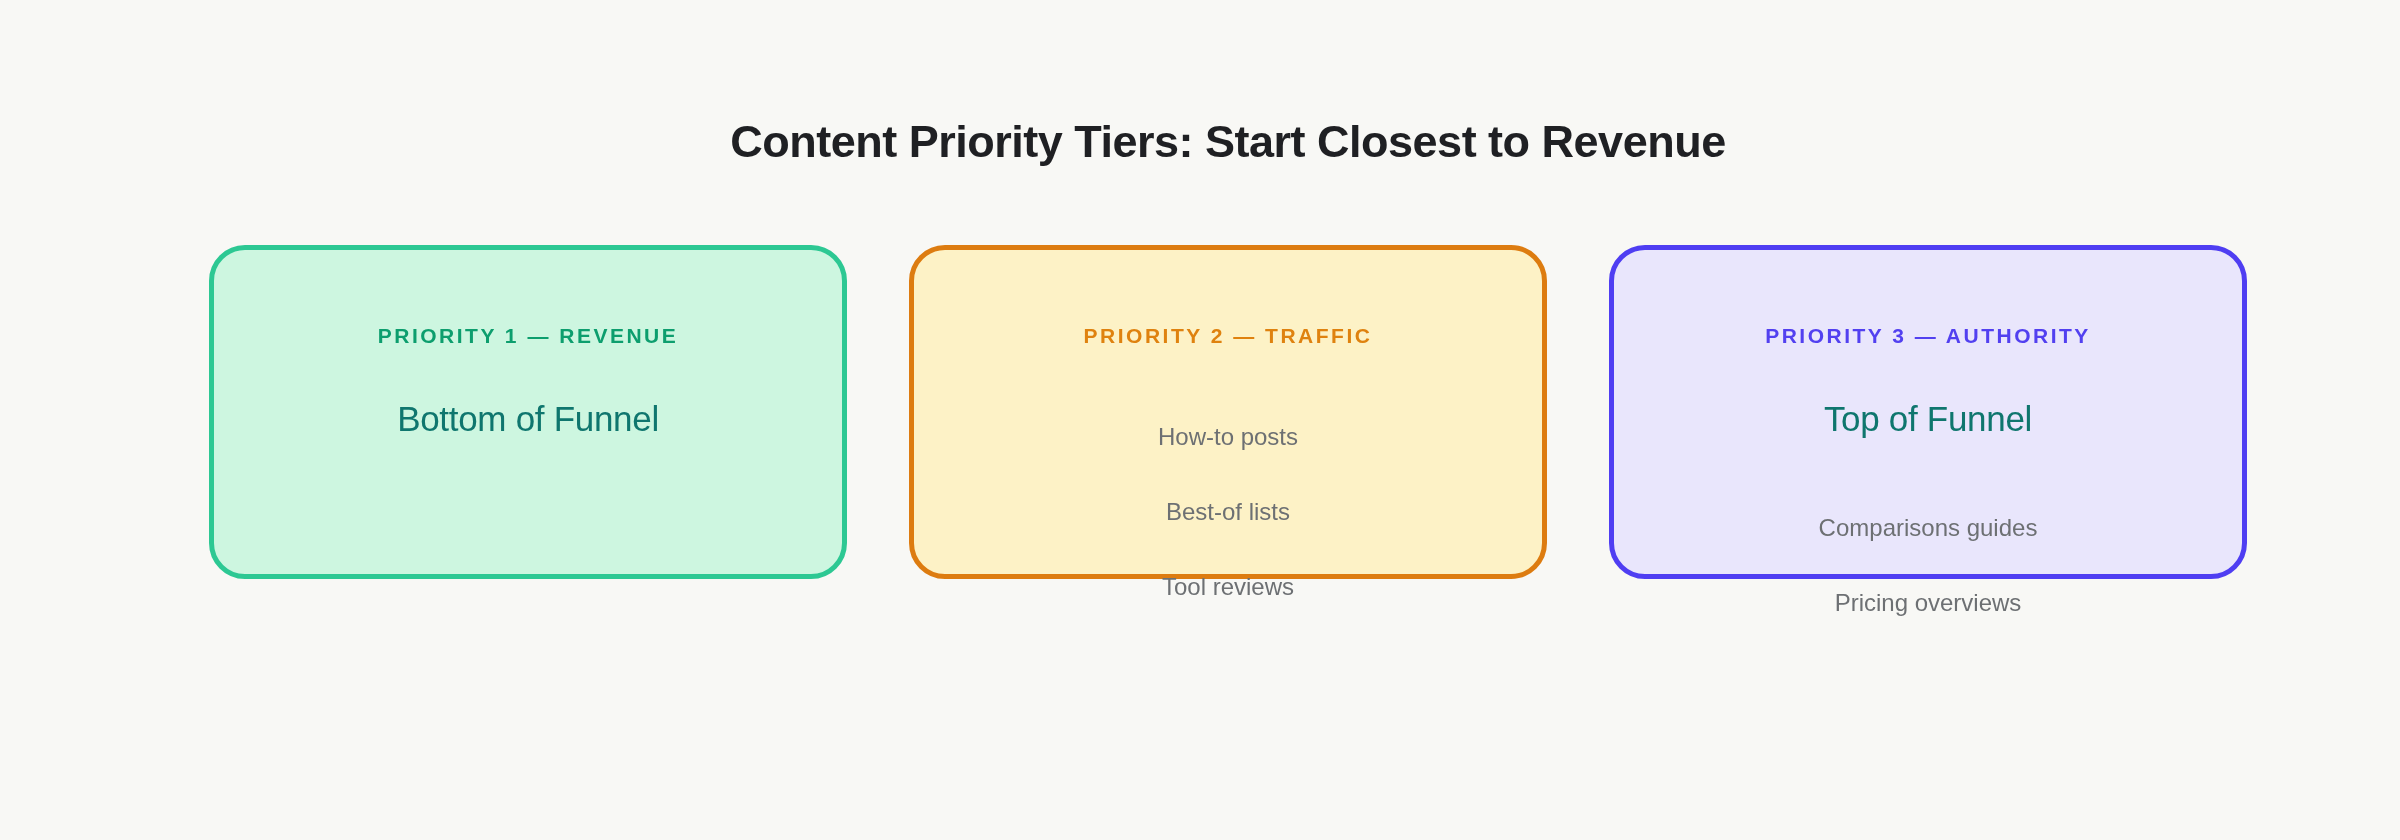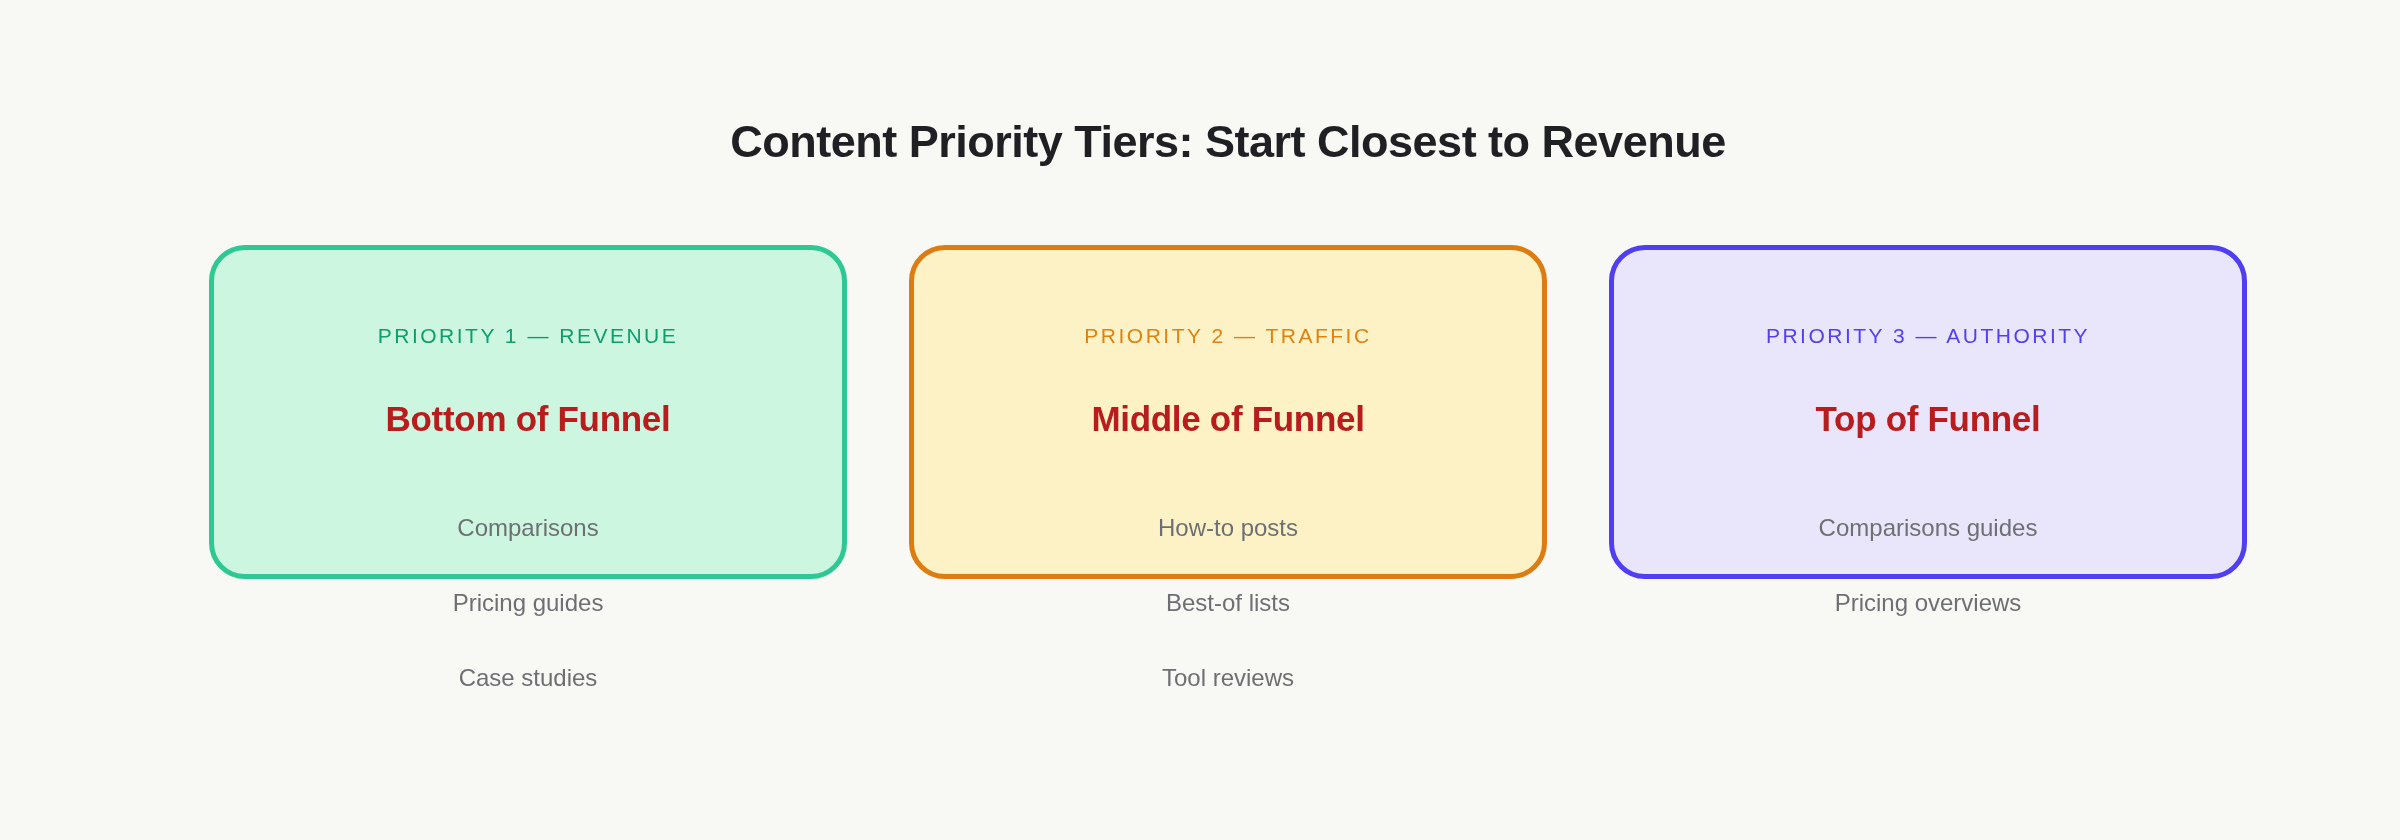--- a/index.html
+++ b/index.html
@@ -33,29 +33,29 @@
     border: 5px solid;
     border-radius: 36px;
     display: flex;
     flex-direction: column;
     align-items: center;
     text-align: center;
     padding-top: 54px;
   }
   .tier-label {
     font-size: 21px;
-    font-weight: 400;
+    font-weight: 700;
     letter-spacing: 2.5px;
     text-transform: uppercase;
   }
   .tier-heading {
     margin-top: 19px;
     font-size: 35px;
-    font-weight: 700;
-    color: #b91c1c;
+    font-weight: 400;
+    color: #0f766e;
     letter-spacing: -0.3px;
   }
   .tier-items {
     margin-top: 15px;
   }
   .tier-item {
     font-size: 24px;
     line-height: 43px;
     color: #6d7073;
   }
@@ -63,30 +63,24 @@
 </head>
 <body style="background: rgb(248, 248, 245);">
 
 <h1 class="page-title">Content Priority Tiers: Start Closest to Revenue</h1>
 
 <div class="cards-row">
 
   <div class="tier-card" style="background-color: rgb(205, 246, 224); border-color: rgb(45, 200, 147);">
     <div class="tier-label" style="color: rgb(13, 158, 110);">PRIORITY 1 — REVENUE</div>
     <div class="tier-heading">Bottom of Funnel</div>
-    <div class="tier-items">
-      <div class="tier-item">Comparisons</div>
-      <div class="tier-item">Pricing guides</div>
-      <div class="tier-item">Case studies</div>
-    </div>
   </div>
 
   <div class="tier-card" style="background-color: rgb(253, 242, 198); border-color: rgb(221, 124, 16);">
     <div class="tier-label" style="color: rgb(223, 130, 15);">PRIORITY 2 — TRAFFIC</div>
-    <div class="tier-heading">Middle of Funnel</div>
     <div class="tier-items">
       <div class="tier-item">How-to posts</div>
       <div class="tier-item">Best-of lists</div>
       <div class="tier-item">Tool reviews</div>
     </div>
   </div>
 
   <div class="tier-card" style="background-color: rgb(233, 230, 252); border-color: rgb(79, 62, 242);">
     <div class="tier-label" style="color: rgb(82, 64, 240);">PRIORITY 3 — AUTHORITY</div>
     <div class="tier-heading">Top of Funnel</div>

